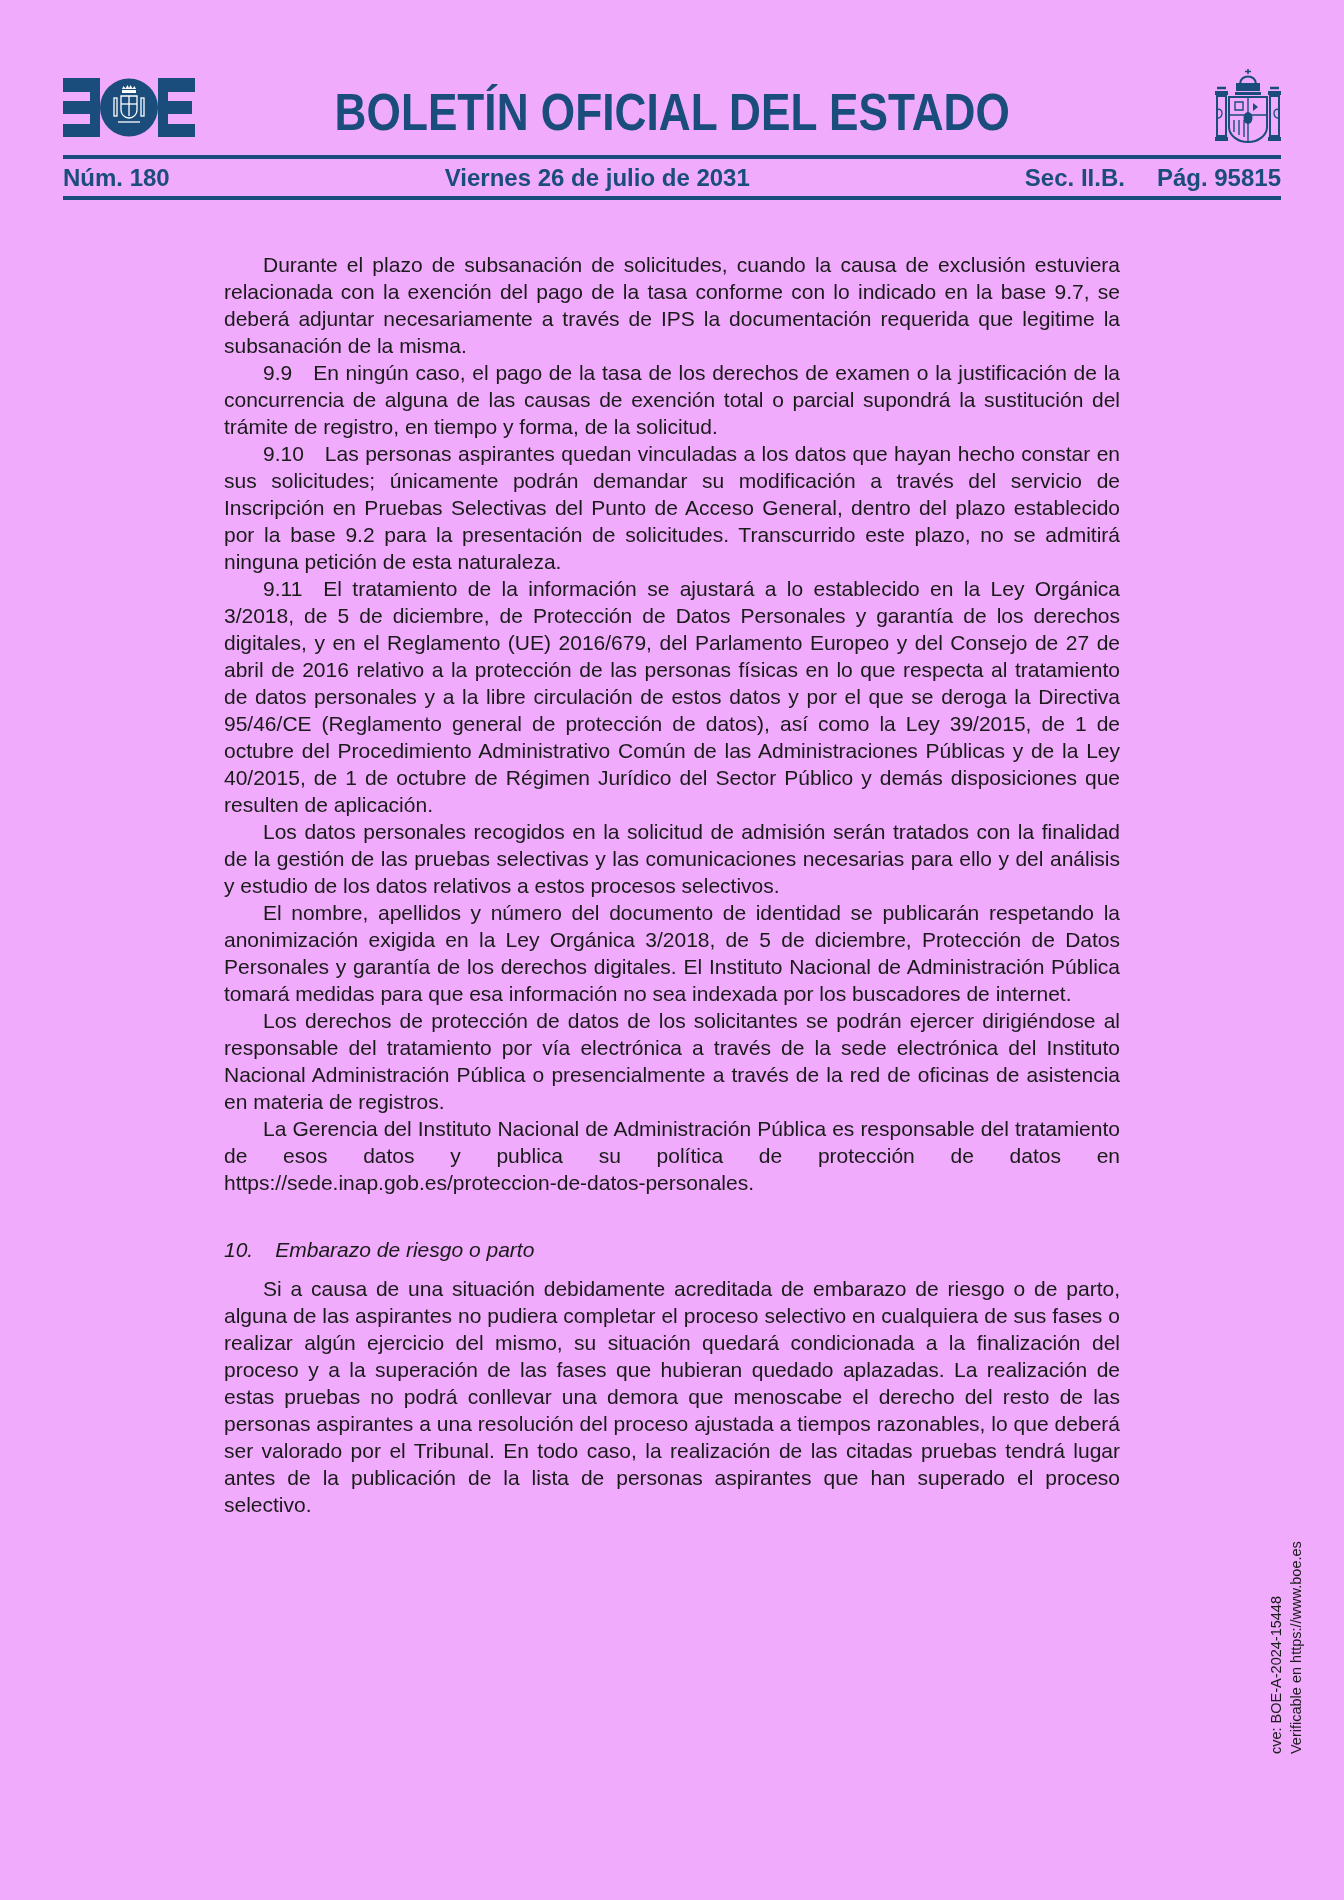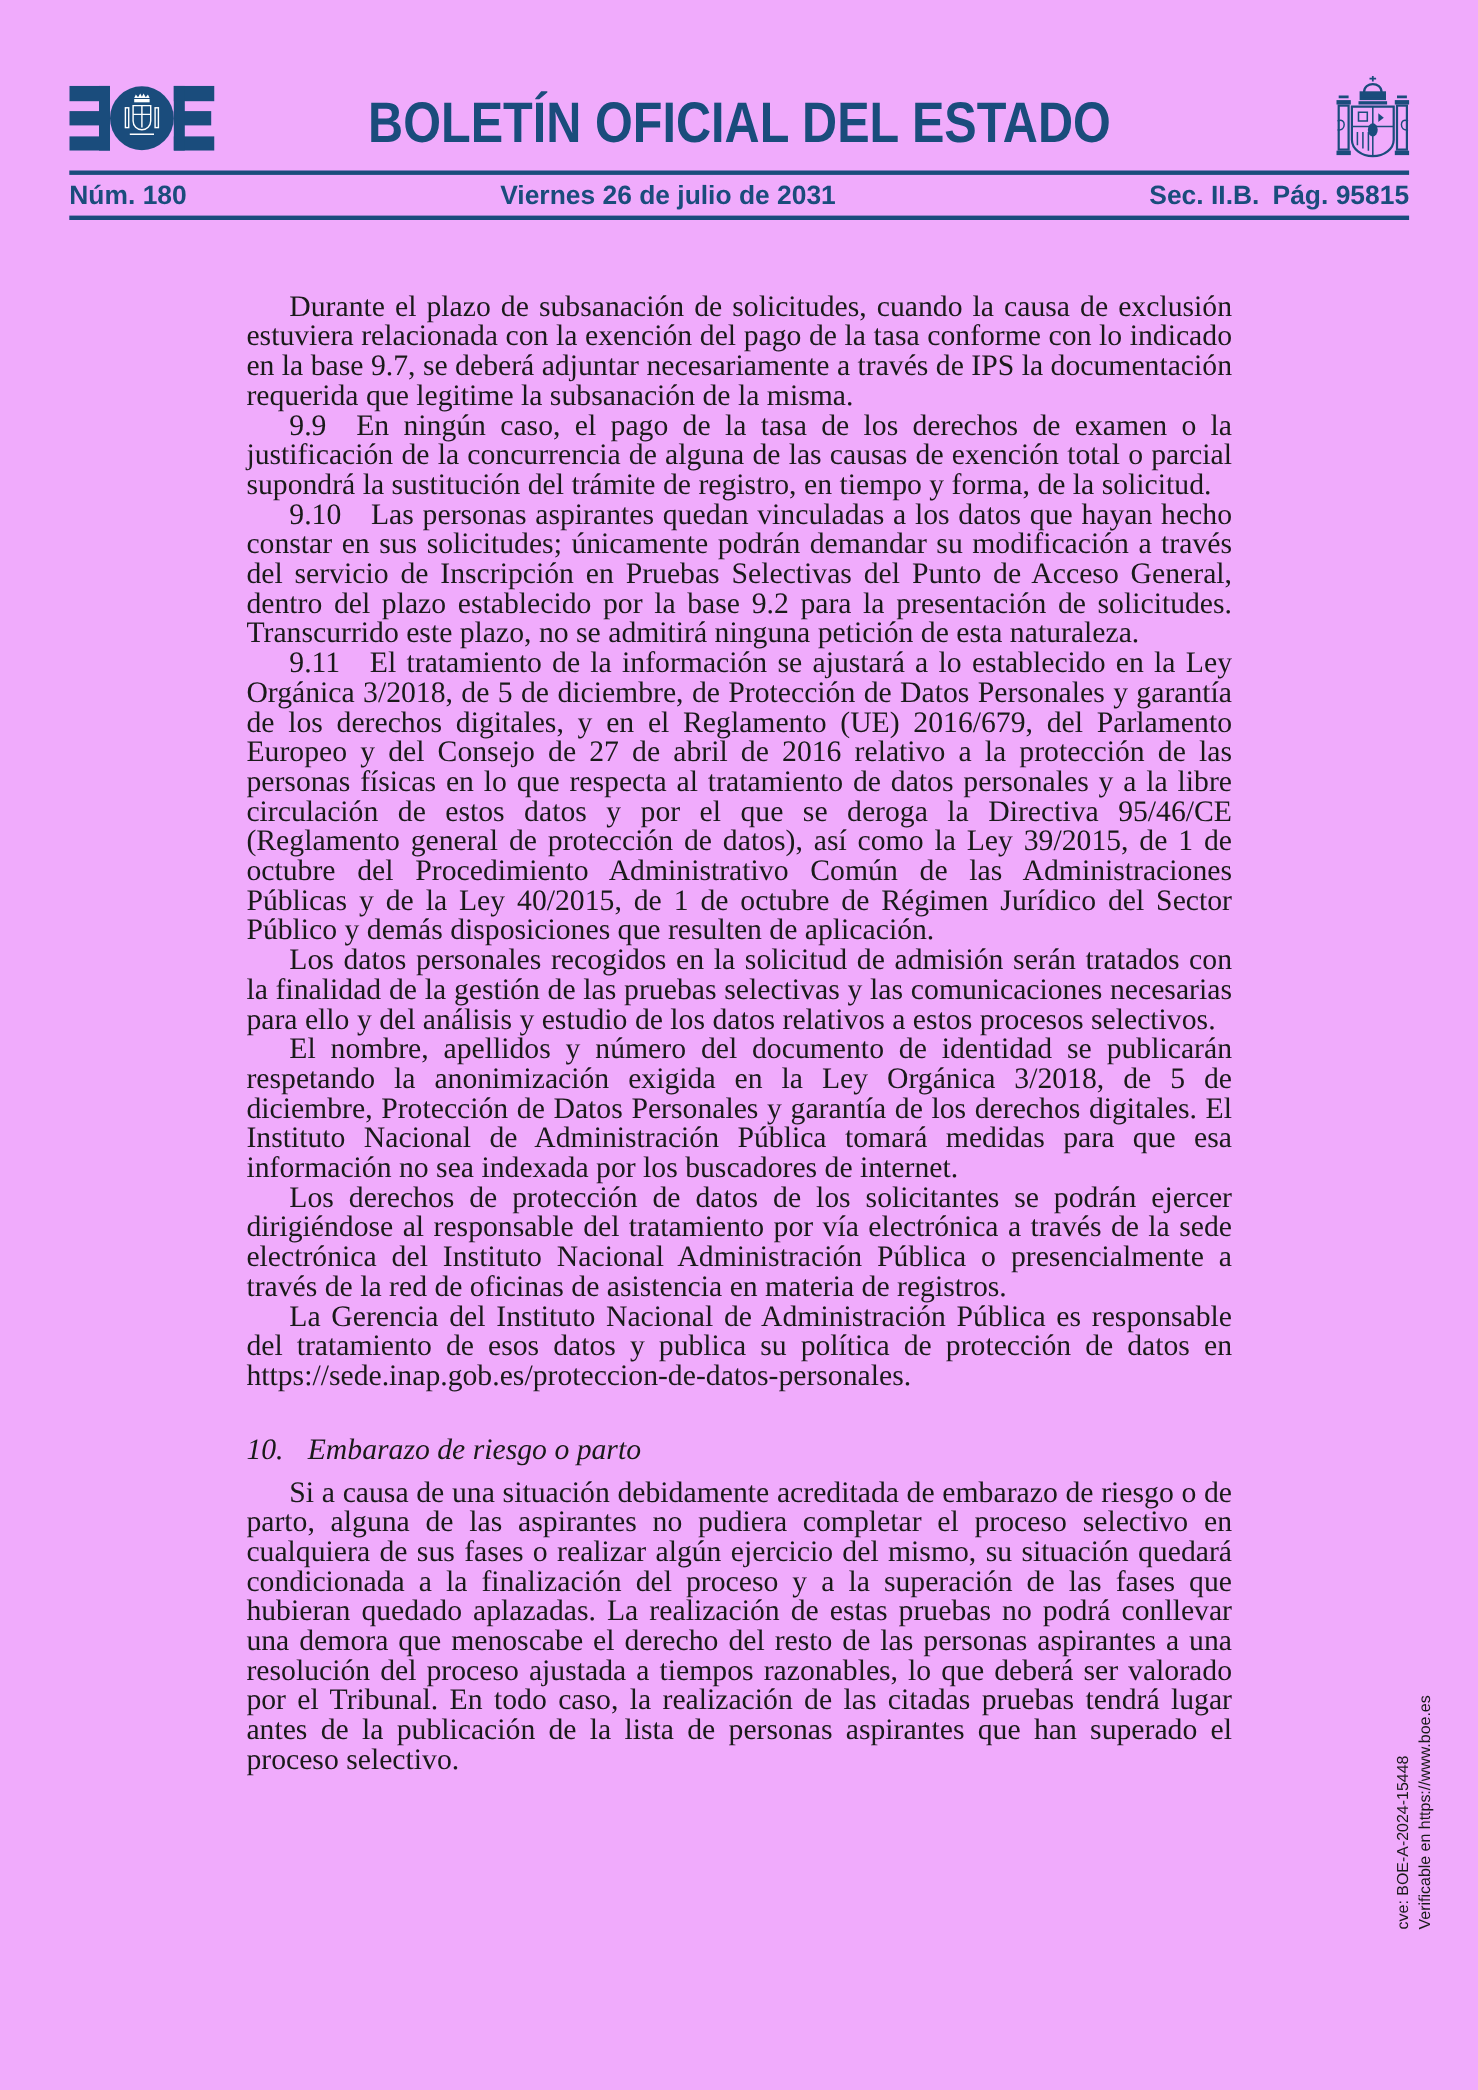--- a/index.html
+++ b/index.html
@@ -29,26 +29,26 @@
 
   .rule { position:absolute; left:63px; width:1218px; height:4px; background:#1a4c7c; }
   .rule-top { top:155px; }
   .rule-bottom { top:196px; }
 
   .header-row {
     position:absolute; left:63px; top:163px; width:1218px; height:30px;
     display:flex; align-items:center; justify-content:space-between;
     font-size:24px; font-weight:bold; color:#1a4c7c;
   }
-  .header-right { display:inline-flex; gap:12px; }
+  .header-right { display:inline-flex; gap:32px; }
 
   
   .doc-body {
-    position:absolute; left:224px; top:265px; width:896px;
-    font-size:27px; line-height:27px; text-align:justify;font-family:Liberation Serif, serif;
+    position:absolute; left:224px; top:251px; width:896px;
+    font-size:21px; line-height:27px; text-align:justify;
   }
   .doc-body p { margin:0; text-indent:39px; }
   .section-heading {
     text-align:left; font-style:italic;
     margin:40px 0 12px 0 !important; text-indent:0 !important;
   }
   .heading-text { margin-left:22px; }
 
   
   .margin-note {

